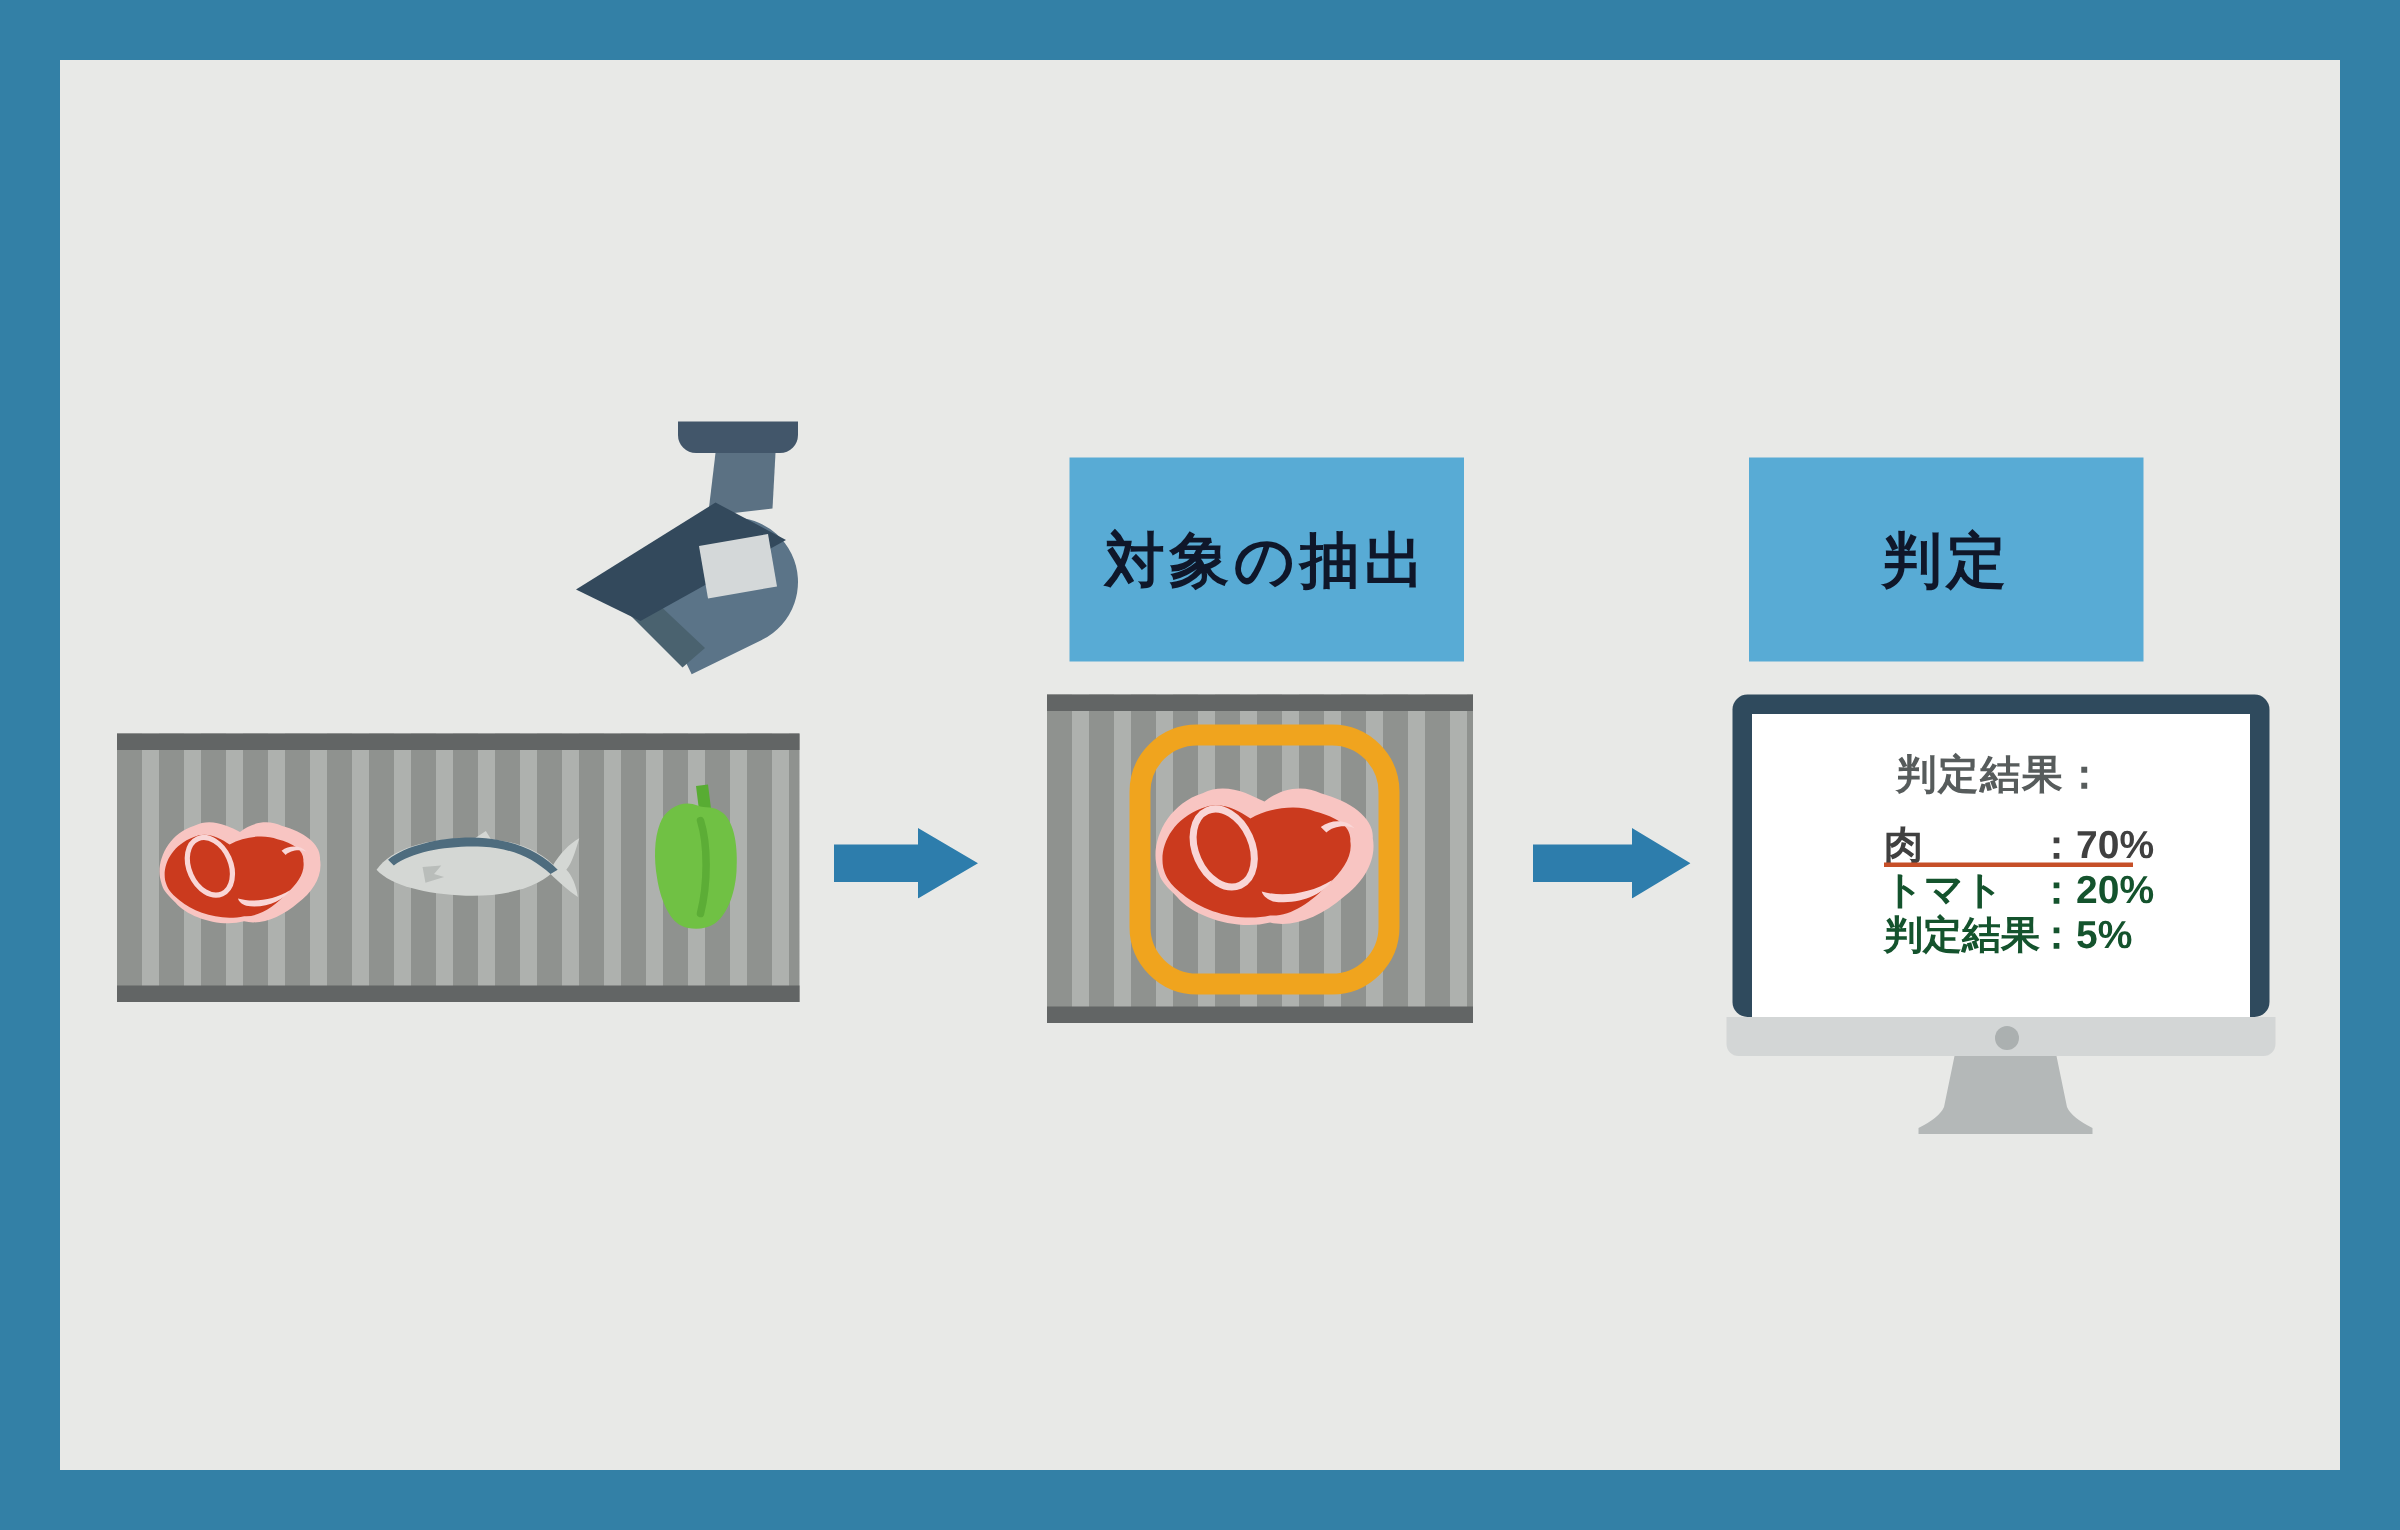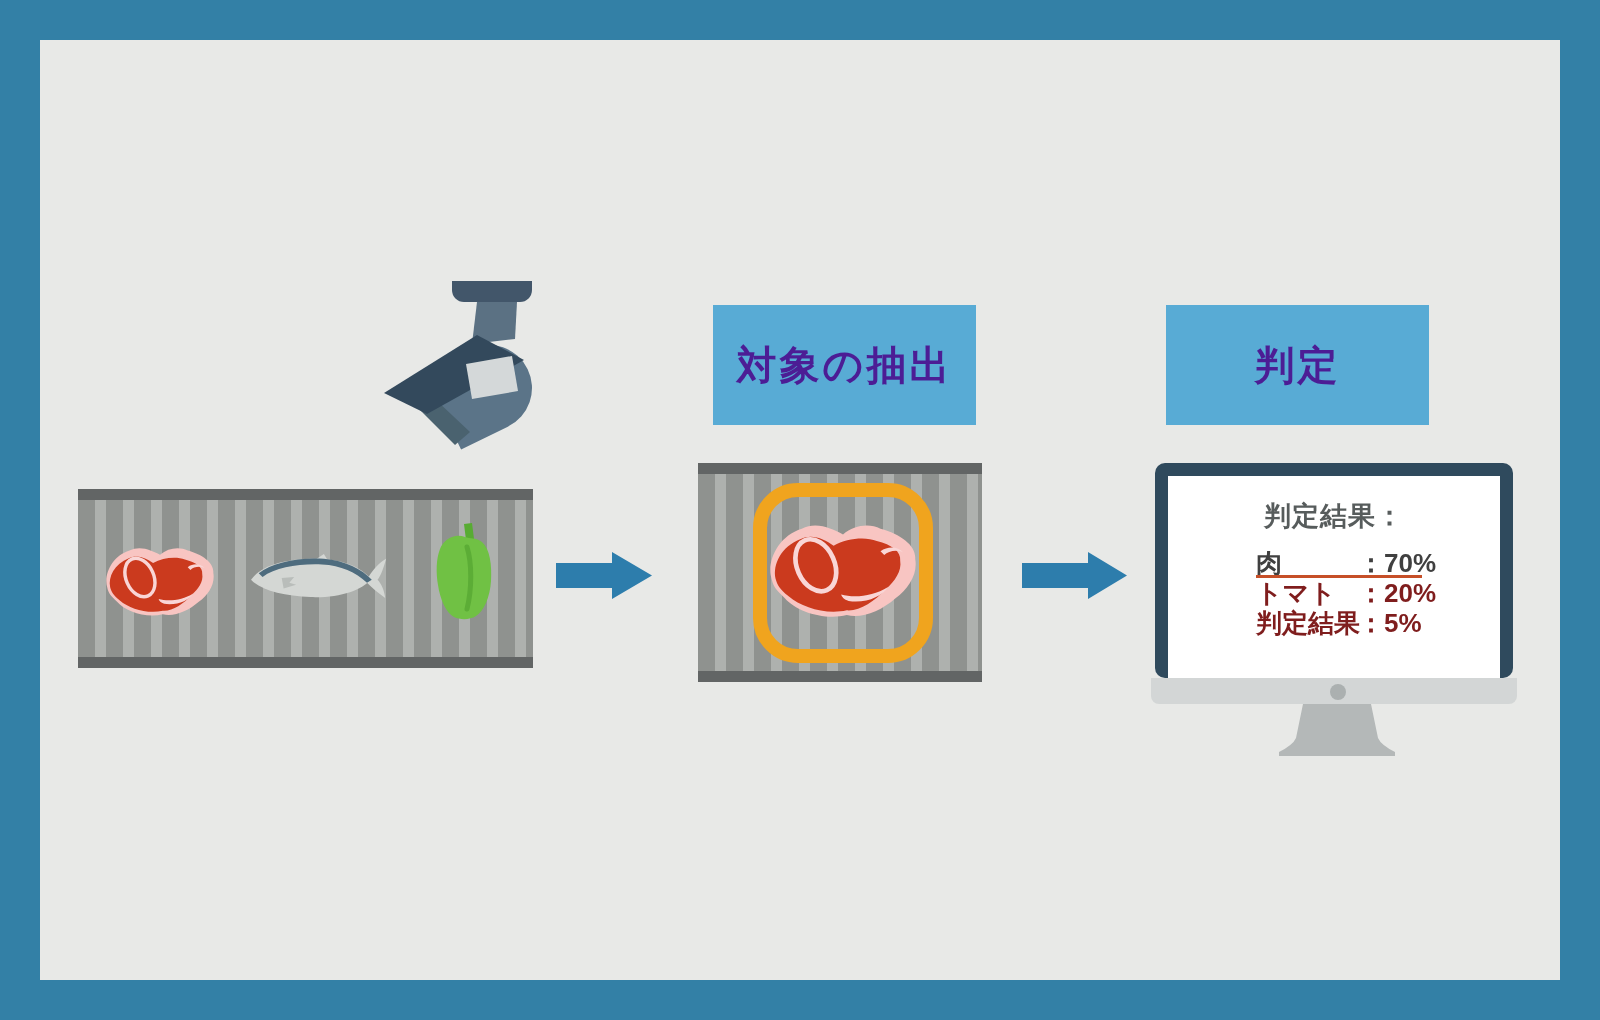--- a/index.html
+++ b/index.html
@@ -3,32 +3,32 @@
 <meta charset="utf-8">
 <style>
   html,body{margin:0;padding:0}
   #stage{position:relative;width:1600px;height:1020px;background:#3380a6;overflow:hidden;
          font-family:"Liberation Sans","DejaVu Sans",sans-serif}
   #canvas{position:absolute;left:40px;top:40px;width:1520px;height:940px;background:#e8e9e7}
   .abs{position:absolute}
   .belt{position:absolute;background:repeating-linear-gradient(90deg,#8f928f 0 17px,#aeb1ae 17px 28px)}
   .belt .edge-top{position:absolute;left:0;top:0;width:100%;height:11px;background:#626565}
   .belt .edge-bottom{position:absolute;left:0;bottom:0;width:100%;height:11px;background:#626565}
-  .step-label{position:absolute;width:263px;height:120px;background:#58abd5;display:flex;
-              align-items:center;justify-content:center;color:#4c1d95;font-size:40px;font-weight:bold;
+  .step-label{position:absolute;width:263px;height:136px;background:#58abd5;display:flex;
+              align-items:center;justify-content:center;color:#0f172a;font-size:40px;font-weight:bold;
               letter-spacing:3px}
   .highlight-box{position:absolute;left:55px;top:20px;width:180px;height:180px;box-sizing:border-box;
                  border:14px solid #f0a41e;border-radius:45px}
   .monitor-frame{position:absolute;left:1115px;top:423px;width:358px;height:215px;background:#2f4a5d;border-radius:10px}
   .monitor-screen{position:absolute;left:1128px;top:436px;width:332px;height:206px;background:#ffffff}
   .monitor-chin{position:absolute;left:1111px;top:638px;width:366px;height:26px;background:#d3d6d6;border-radius:0 0 8px 8px}
   .monitor-dot{position:absolute;left:1290px;top:644px;width:16px;height:16px;border-radius:50%;background:#abb0b0}
   .screen-title{position:absolute;left:0;right:0;top:27px;text-align:center;font-size:27px;font-weight:bold;
                 color:#575c5c;line-height:1;letter-spacing:1px}
-  .result-row{position:absolute;left:88px;font-size:26px;font-weight:bold;color:#7f1d1d;white-space:nowrap;line-height:1}
+  .result-row{position:absolute;left:88px;font-size:26px;font-weight:bold;color:#14532d;white-space:nowrap;line-height:1}
   .result-row .rlabel{display:inline-block;width:102px}
   .row-hot{color:#404040}
   .underline-hot{position:absolute;left:88px;top:99px;width:166px;height:3px;background:#c64f28}
 </style>
 </head>
 <body>
 
 <div id="stage">
   <div id="canvas">
 

